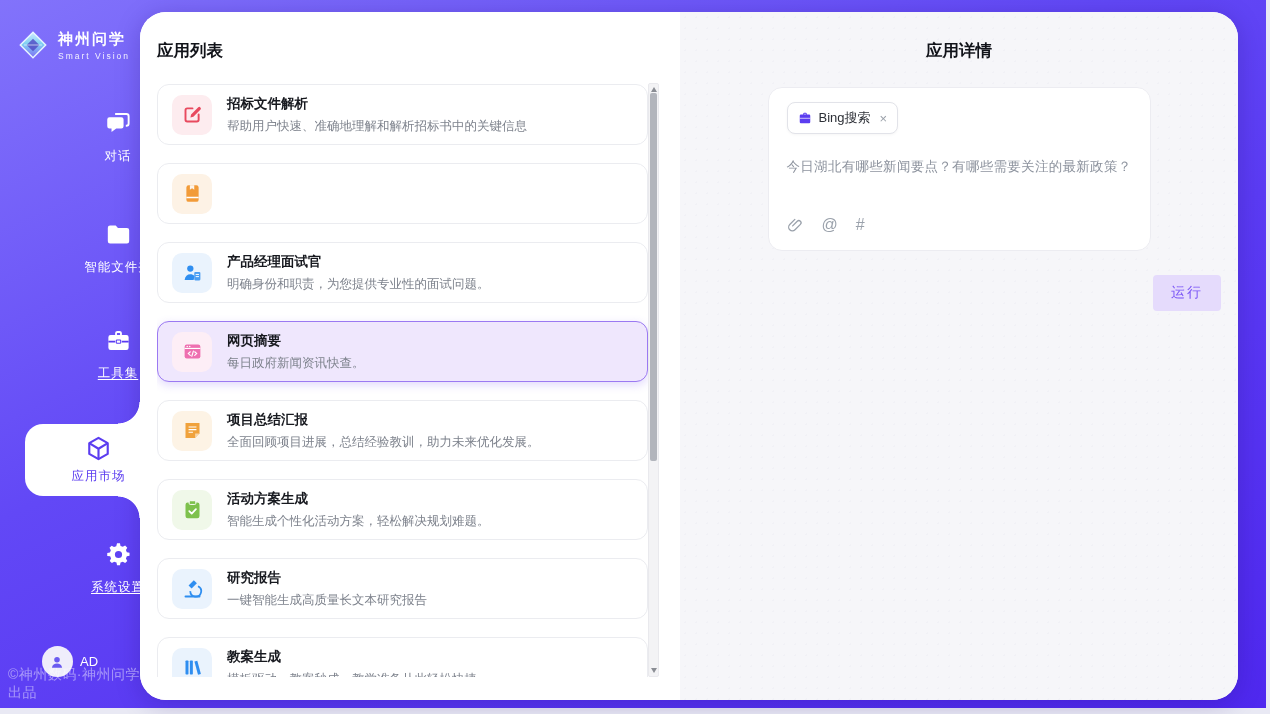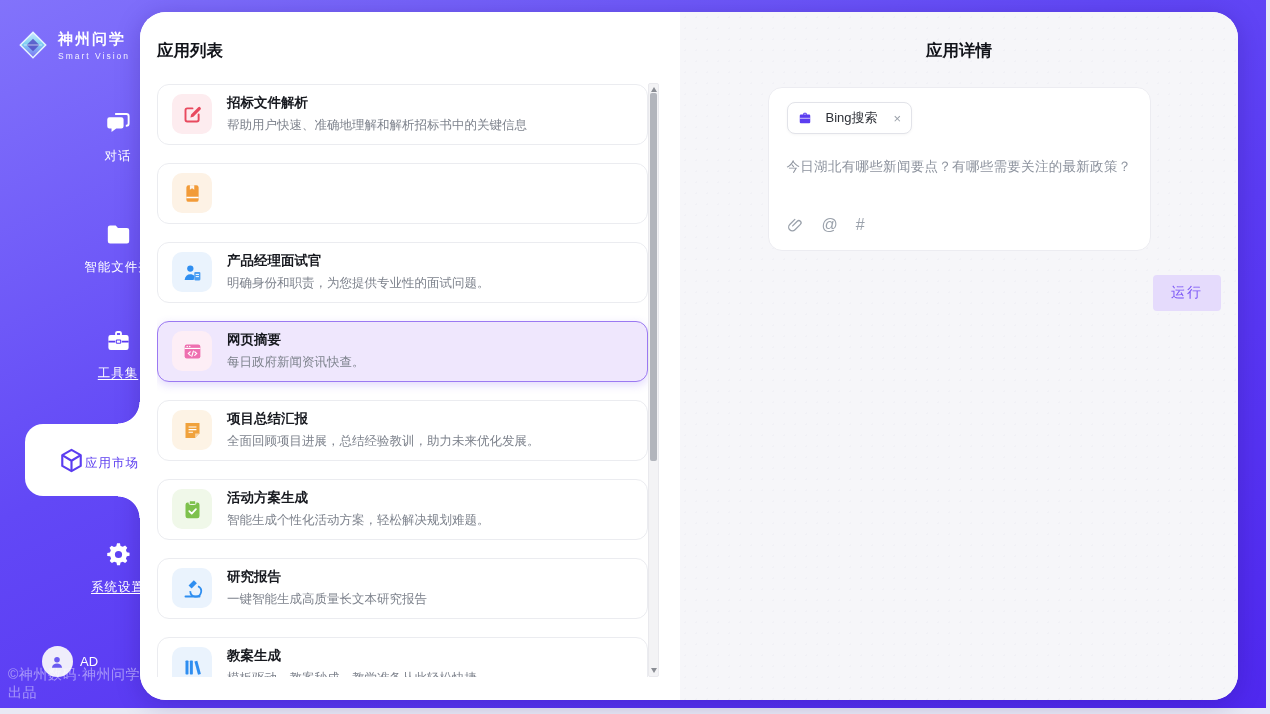--- a/index.html
+++ b/index.html
@@ -27,21 +27,21 @@
   .logo-text .en { font-size:8.5px; letter-spacing:2px; color:rgba(255,255,255,.9); margin-top:2px; }
   .nav-item {
     position:absolute; left:0; width:148px; text-align:center; color:#fff; cursor:pointer;margin-left:44px;
   }
   .nav-item .nav-icon { display:inline-block; height:27px; }
   .nav-item .nav-label { display:block; font-size:12.5px; margin-top:7px; letter-spacing:1px; }
   .nav-label.underline { text-decoration:underline; text-underline-offset:2px; }
   .active-tab {
     position:absolute; left:25px; right:0; top:424px; height:72px;
     background:#fff; border-radius:18px 0 0 18px; color:#5b3df0;
-    display:flex; align-items:center; justify-content:center;
+    display:flex; flex-direction:column; align-items:center; justify-content:center;
     cursor:pointer; z-index:6;padding-left:32px;
   }
   .active-tab::before {
     content:""; position:absolute; right:0; top:-22px; width:22px; height:22px;
     background: radial-gradient(circle 22px at 0 0, rgba(0,0,0,0) 0 21px, #fff 21.8px);
   }
   .active-tab::after {
     content:""; position:absolute; right:0; bottom:-22px; width:22px; height:22px;
     background: radial-gradient(circle 22px at 0 100%, rgba(0,0,0,0) 0 21px, #fff 21.8px);
   }
@@ -54,21 +54,21 @@
   .list-panel { width:540px; background:#fff; position:relative; flex-shrink:0; }
   .panel-title { font-size:16.5px; font-weight:bold; color:#111319; }
   .list-panel .panel-title { position:absolute; left:17px; top:28px; }
   .cards {
     position:absolute; left:17px; top:72px; width:491px; height:593px;
     overflow:hidden; display:flex; flex-direction:column; gap:18px;
   }
   .card {
     height:61px; flex-shrink:0; background:#fff;
     border:1px solid #ebecf0; border-radius:12px;
-    display:flex; align-items:flex-end; gap:15px; padding:10px 14px; cursor:pointer;
+    display:flex; align-items:center; gap:15px; padding:17px 14px; cursor:pointer;
   }
   .card.active {
     background:#efe7fd; border:1px solid #9b79f2;
     box-shadow:0 3px 10px rgba(120,80,240,.22);
   }
   .card-icon {
     width:40px; height:40px; border-radius:10px; flex-shrink:0;
     display:flex; align-items:center; justify-content:center;
   }
   .card-title { font-size:13.5px; font-weight:bold; color:#17191f; margin-bottom:5px; }
@@ -88,21 +88,21 @@
     padding:28px 17px 0 17px; display:flex; flex-direction:column;
     background-image: radial-gradient(rgba(60,60,120,.025) 1px, transparent 1px);
     background-size: 11px 11px;
     align-items: center;
   }
   .detail-card {
     margin-top:25px; background:#fff; border:1px solid #ececf1; border-radius:14px;
     height:164px; padding:14px 18px 12px 18px; display:flex; flex-direction:column;
   }
   .tool-tag {
-    display:inline-flex; align-items:center; gap:14px; align-self:flex-start;
+    display:inline-flex; align-items:center; gap:7px; align-self:flex-start;
     border:1px solid #e2e3e9; border-radius:8px; background:#fff;
     padding:6px 10px; box-shadow:0 1px 3px rgba(0,0,0,.04); cursor:default;
   }
   .tool-tag-label { font-size:13px; color:#2c2f36; }
   .tag-close { font-size:13px; color:#9aa0a9; margin-left:2px; cursor:pointer; line-height:1; }
   .query-text { margin-top:24px; font-size:13.5px; color:#8d939e; letter-spacing:.3px; cursor:text; }
   .composer-icons { margin-top:auto; display:flex; align-items:center; gap:18px; color:#9aa1ab; padding-bottom:4px; }
   .composer-icons .glyph { font-size:16px; cursor:pointer; }
   .run-btn {
     margin-top:24px; align-self:flex-end; border:none; cursor:pointer;

